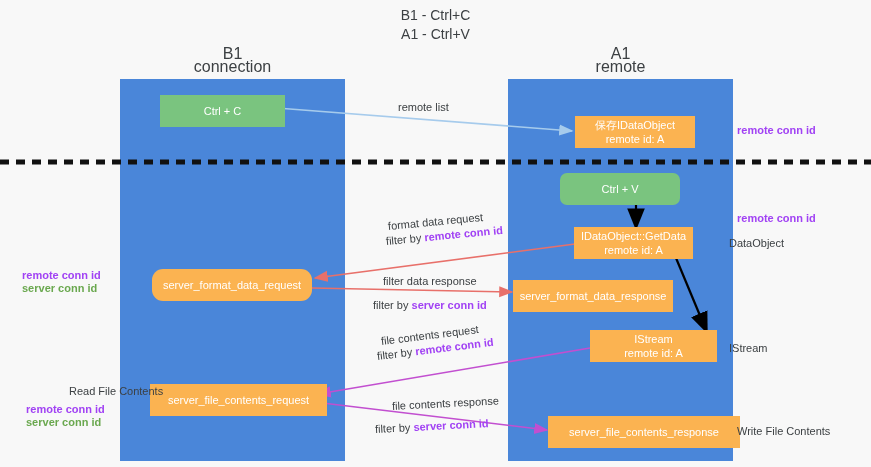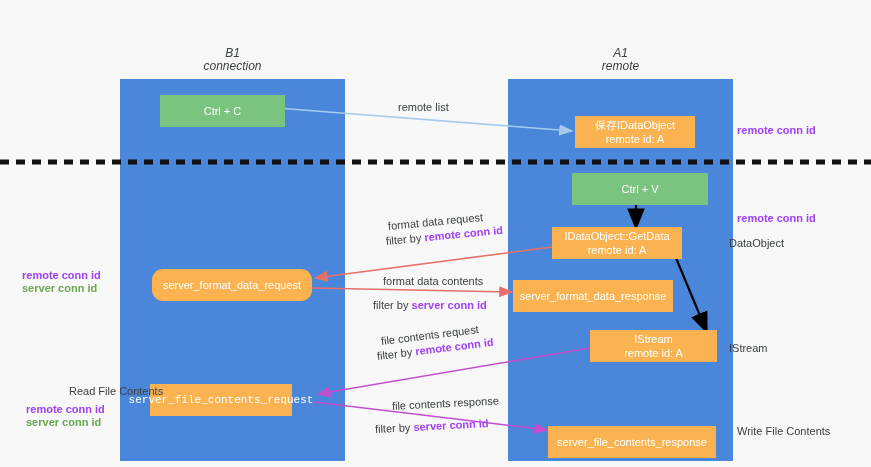--- a/index.html
+++ b/index.html
@@ -28,25 +28,24 @@
     font-size: 14px;
     line-height: 19px;
     color: #3c4043;
     white-space: pre-line;
   }
 
   
   .col-head {
     position: absolute;
     text-align: center;
-    font-size: 12px;
+    font-size: 16px;
     line-height: 13px;
     color: #3c4043;
     white-space: pre-line;
-    font-style: italic;
   }
   #head-b1 { left: 120px; width: 225px; top: 47px; }
   #head-a1 { left: 508px; width: 225px; top: 47px; }
 
   
   .lane {
     position: absolute;
     background: #4a86d9;
   }
   #lane-b1 { left: 120px; top: 79px; width: 225px; height: 382px; }
@@ -100,20 +99,22 @@
     height: 467px;
     overflow: visible;
     pointer-events: none;
   }
 </style>
 </head>
 <body>
 
 <div id="canvas">
 
+  <div id="title">B1 - Ctrl+C
+A1 - Ctrl+V</div>
 
   <div class="col-head" id="head-b1">B1
 connection</div>
   <div class="col-head" id="head-a1">A1
 remote</div>
 
   <div class="lane" id="lane-b1"></div>
   <div class="lane" id="lane-a1"></div>
 
   <svg id="wires">
@@ -147,46 +148,46 @@
     <line x1="590" y1="348" x2="318" y2="394" stroke="#c24fd0" stroke-width="1.6" marker-end="url(#ah-magenta)"></line>
 
     <line x1="314" y1="402" x2="547" y2="430" stroke="#c24fd0" stroke-width="1.6" marker-end="url(#ah-magenta)"></line>
   </svg>
 
   <div class="box green" style="left:160px; top:95px; width:125px; height:26px;">Ctrl + C</div>
 
   <div class="box orange" style="left:575px; top:116px; width:120px; height:30px;">保存IDataObject
 remote id: A</div>
 
-  <div class="box green" style="left:572px; top:173px; width:136px; height:24px;">Ctrl + V</div>
-
-  <div class="box orange" style="left:552px; top:227px; width:130px; height:32px;">IDataObject::GetData
+  <div class="box green" style="left:560px; top:173px; width:120px; height:24px;border-radius:7px;">Ctrl + V</div>
+
+  <div class="box orange" style="left:574px; top:227px; width:119px; height:32px;">IDataObject::GetData
 remote id: A</div>
 
   <div class="box orange" style="left:152px; top:269px; width:160px; height:24px;border-radius:11px;">server_format_data_request</div>
 
   <div class="box orange" style="left:513px; top:280px; width:160px; height:28px;">server_format_data_response</div>
 
   <div class="box orange" style="left:590px; top:330px; width:127px; height:32px;">IStream
 remote id: A</div>
 
-  <div class="box orange" style="left:150px; top:384px; width:142px; height:24px;font-family:Liberation Mono, monospace;">server_file_contents_request</div>
-
-  <div class="box orange" style="left:548px; top:426px; width:168px; height:24px;">server_file_contents_response</div>
+  <div class="box orange" style="left:150px; top:384px; width:177px; height:24px;">server_file_contents_request</div>
+
+  <div class="box orange" style="left:548px; top:416px; width:192px; height:24px;">server_file_contents_response</div>
 
   <div class="arrow-label" style="left:398px; top:100px;">remote list</div>
 
   <div class="arrow-label" style="left:388px; top:219px; transform:rotate(-5.5deg); transform-origin:left center;">
     <span>format data request</span>
   </div>
   <div class="arrow-label" style="left:386px; top:234px; transform:rotate(-5.5deg); transform-origin:left center;">
     <span class="hl-dark">filter by </span><span class="hl-purple">remote conn id</span>
   </div>
 
-  <div class="arrow-label" style="left:383px; top:274px;">format data contents</div>
+  <div class="arrow-label" style="left:383px; top:274px;">filter data response</div>
   <div class="arrow-label" style="left:373px; top:298px;">
     <span class="hl-dark">filter by </span><span class="hl-purple">server conn id</span>
   </div>
 
   <div class="arrow-label" style="left:381px; top:334px; transform:rotate(-7deg); transform-origin:left center;">file contents request</div>
   <div class="arrow-label" style="left:377px; top:349px; transform:rotate(-7deg); transform-origin:left center;">
     <span class="hl-dark">filter by </span><span class="hl-purple">remote conn id</span>
   </div>
 
   <div class="arrow-label" style="left:392px; top:399px; transform:rotate(-3deg); transform-origin:left center;">file contents response</div>

